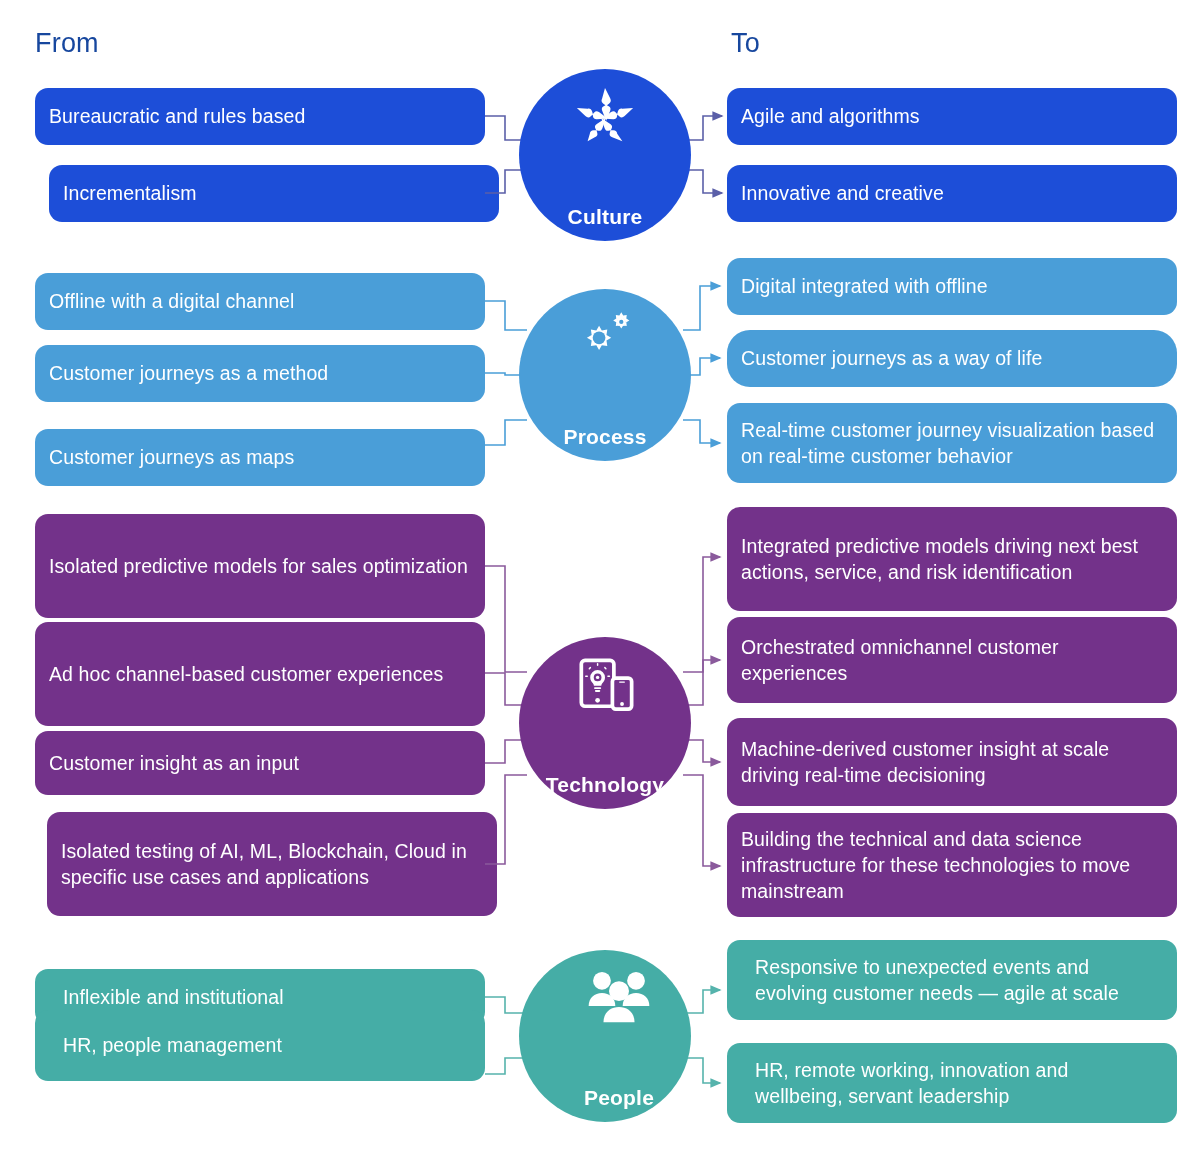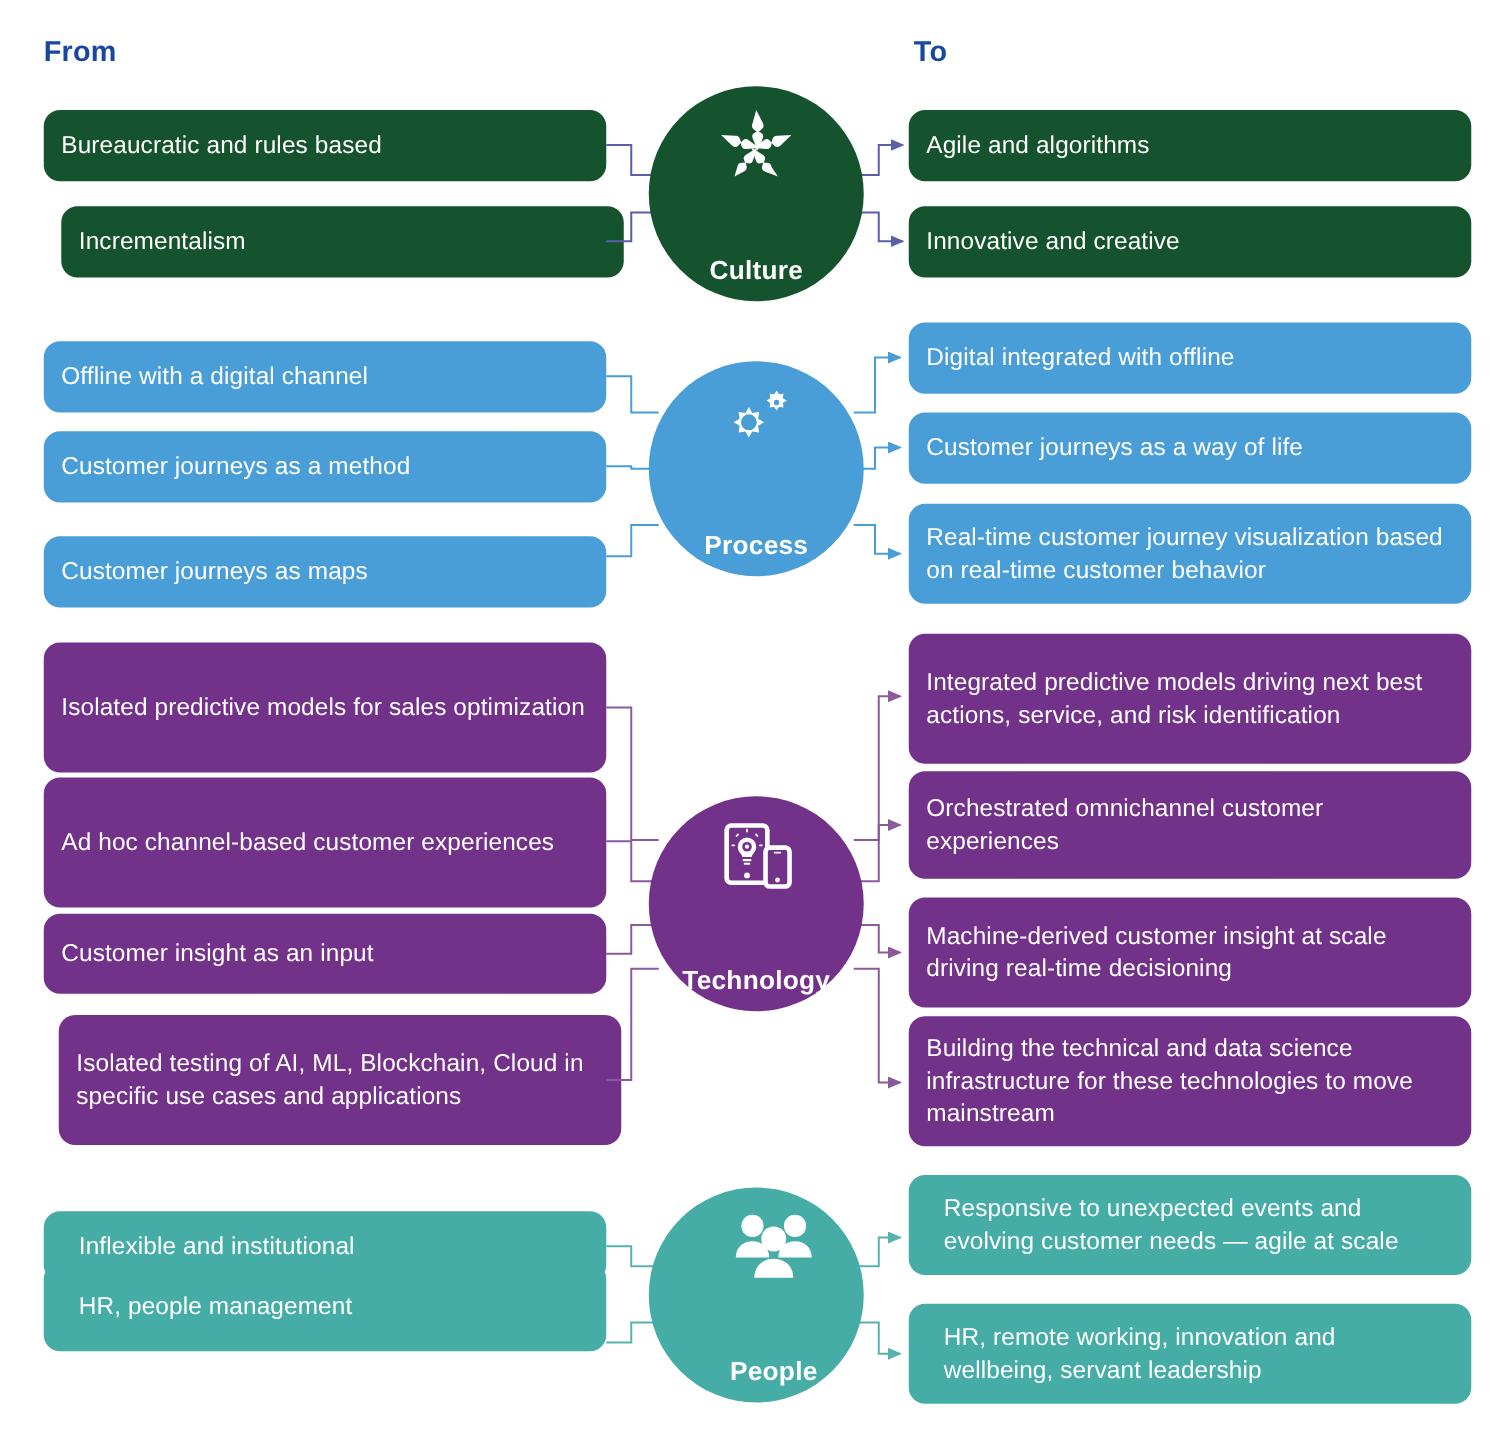--- a/index.html
+++ b/index.html
@@ -12,22 +12,22 @@
     width: 1200px;
     height: 1159px;
     position: relative;
     font-family: "Liberation Sans", sans-serif;
     overflow: hidden;
   }
 
   
   .col-head {
     position: absolute;
-    font-size: 23px;
-    font-weight: bold;
+    font-size: 27px;
+    font-weight: normal;
     color: #17479e;
     letter-spacing: 0.2px;
     line-height: 1;
   }
   #head-from { left: 35px;  top: 30px; }
   #head-to   { left: 731px; top: 30px; }
 
   
   .section {
     position: absolute;
@@ -84,21 +84,21 @@
     position: absolute;
     left: 0;
     top: 0;
     width: 1200px;
     height: 1159px;
     pointer-events: none;
     z-index: 1;
   }
 
   
-  .c-culture    { background: #14532d; }
+  .c-culture    { background: #1d4ed8; }
   .c-process    { background: #4a9ed8; }
   .c-technology { background: #73328a; }
   .c-people     { background: #45ada6; padding-left: 28px; }
 </style>
 </head>
 <body>
 
 <div class="col-head" id="head-from">From</div>
 <div class="col-head" id="head-to">To</div>
 
@@ -214,21 +214,21 @@
                  -3.7 6.4 -3.7 -6.4 -7.4 1.1 1.1 -7.4 -6.4 -3.7 6.4 -3.7 -1.1 -7.4 7.4 1.1z"></path>
         <circle cx="42" cy="48.4" r="8.6" fill="#4a9ed8"></circle>
       </g>
     </svg>
     <div class="hub-label">Process</div>
   </div>
 
   <div class="pill right c-process" style="top:258px; height:57px;">
     <span>Digital integrated with offline</span>
   </div>
-  <div class="pill right c-process" style="top:330px; height:57px;">
+  <div class="pill right c-process" style="top:330px; height:57px;border-radius:23px;">
     <span>Customer journeys as a way of life</span>
   </div>
   <div class="pill right c-process" style="top:403px; height:80px;">
     <span>Real-time customer journey visualization based on real-time customer behavior</span>
   </div>
 </div>
 
 <div class="section">
   <div class="pill left c-technology" style="top:514px; height:104px;">
     <span>Isolated predictive models for sales optimization</span>

